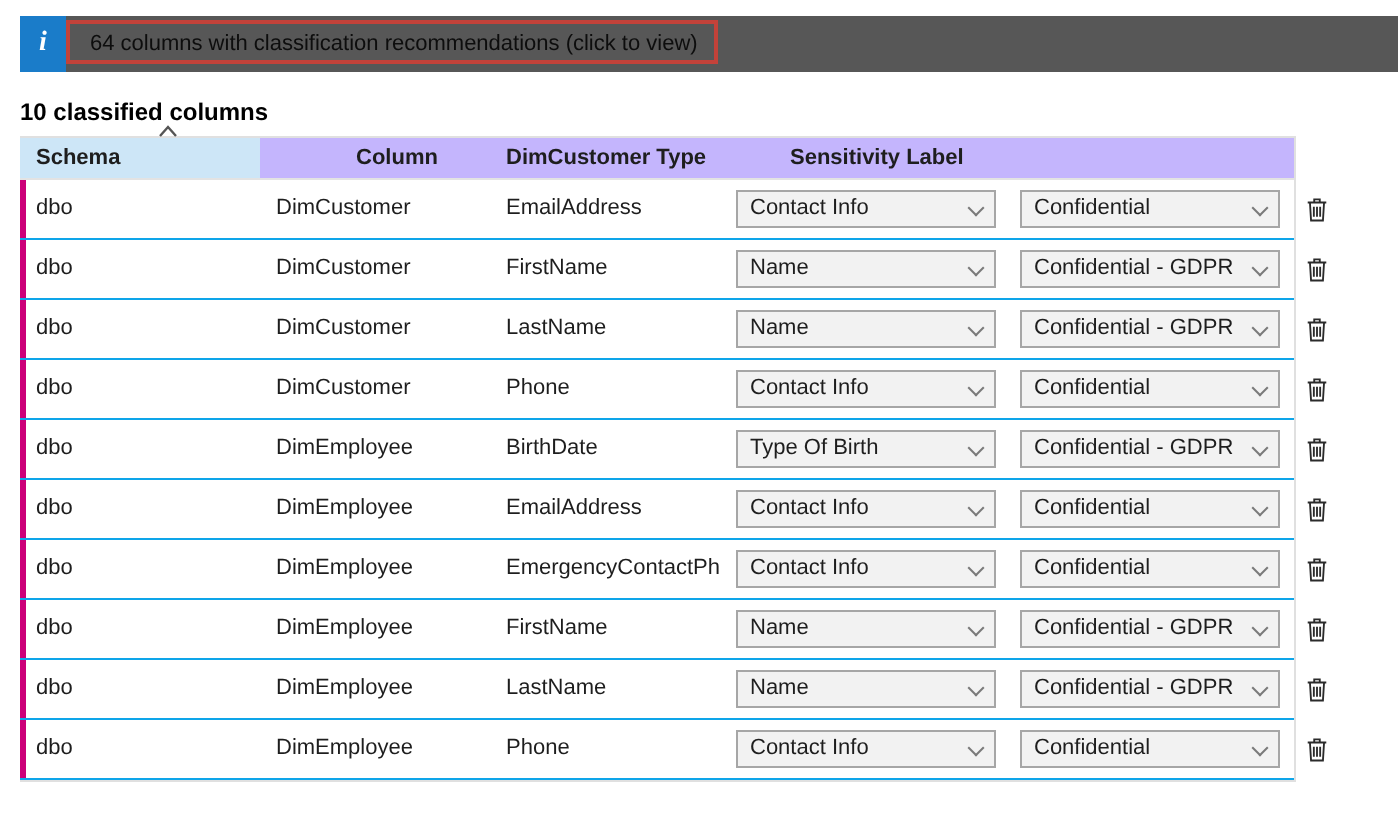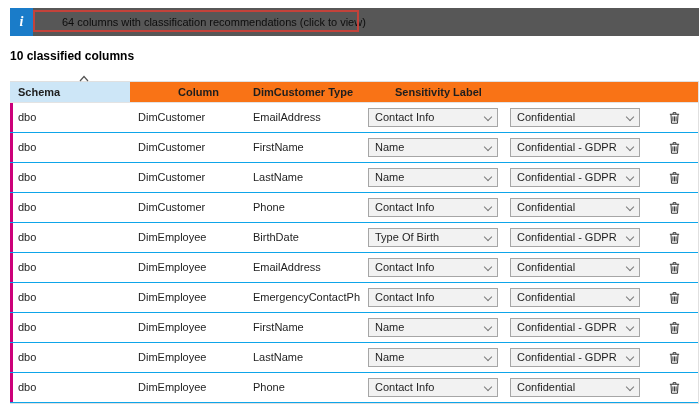--- a/index.html
+++ b/index.html
@@ -6,30 +6,30 @@
   .page{position:relative;width:700px;height:420px;background:#fff;
         font-family:"Liberation Sans",sans-serif;color:#1e1e1e;overflow:hidden;}
 
   
   .banner{position:absolute;left:10px;top:8px;width:689px;height:28px;
           background:var(--banner-bg,#575757);display:flex;align-items:center;cursor:pointer;}
   .info-box{width:23px;height:28px;background:var(--info-icon-bg,#1a7cc9);
             display:flex;align-items:center;justify-content:center;flex:0 0 auto;}
   .info-box span{color:#fff;font-family:"Liberation Serif",serif;font-weight:bold;
                  font-size:14px;line-height:1;font-style:italic;}
-  .banner-text{margin-left:29px;font-size:11px;color:#0d0d0d;white-space:nowrap;}
+  .banner-text{margin-left:12px;font-size:11px;color:#0d0d0d;white-space:nowrap;}
   .annotation{position:absolute;left:23px;top:2px;width:322px;height:18px;
               border:2px solid var(--annotation,#c3423a);pointer-events:none;}
 
   
   .summary{position:absolute;left:10px;top:49px;font-size:12px;font-weight:bold;color:#000;}
 
   
-  .grid{position:absolute;left:10px;top:81px;width:689px;
-        border:1px solid #e0e0e0;border-left:none;box-sizing:border-box;background:#f97316;}
+  .grid{position:absolute;left:10px;top:68px;width:638px;
+        border:1px solid #e0e0e0;border-left:none;box-sizing:border-box;background:#c4b5fd;}
   .sort-indicator{position:absolute;left:68px;top:-7px;width:12px;height:7px;line-height:0;}
   .hrow{display:flex;height:20px;line-height:20px;font-size:11px;font-weight:bold;
         border-bottom:1px solid #e3e3e3;}
   .hcell{box-sizing:border-box;padding-left:8px;white-space:nowrap;overflow:hidden;cursor:default;}
   .hl{background:var(--header-highlight,#cde6f7);}
   .c-schema{width:120px;flex:0 0 auto;}
   .c-table{width:115px;flex:0 0 auto;}
   .c-column{width:115px;flex:0 0 auto;padding-left:48px;}
   .c-info{width:142px;flex:0 0 auto;}
   .c-label{width:148px;flex:0 0 auto;}

